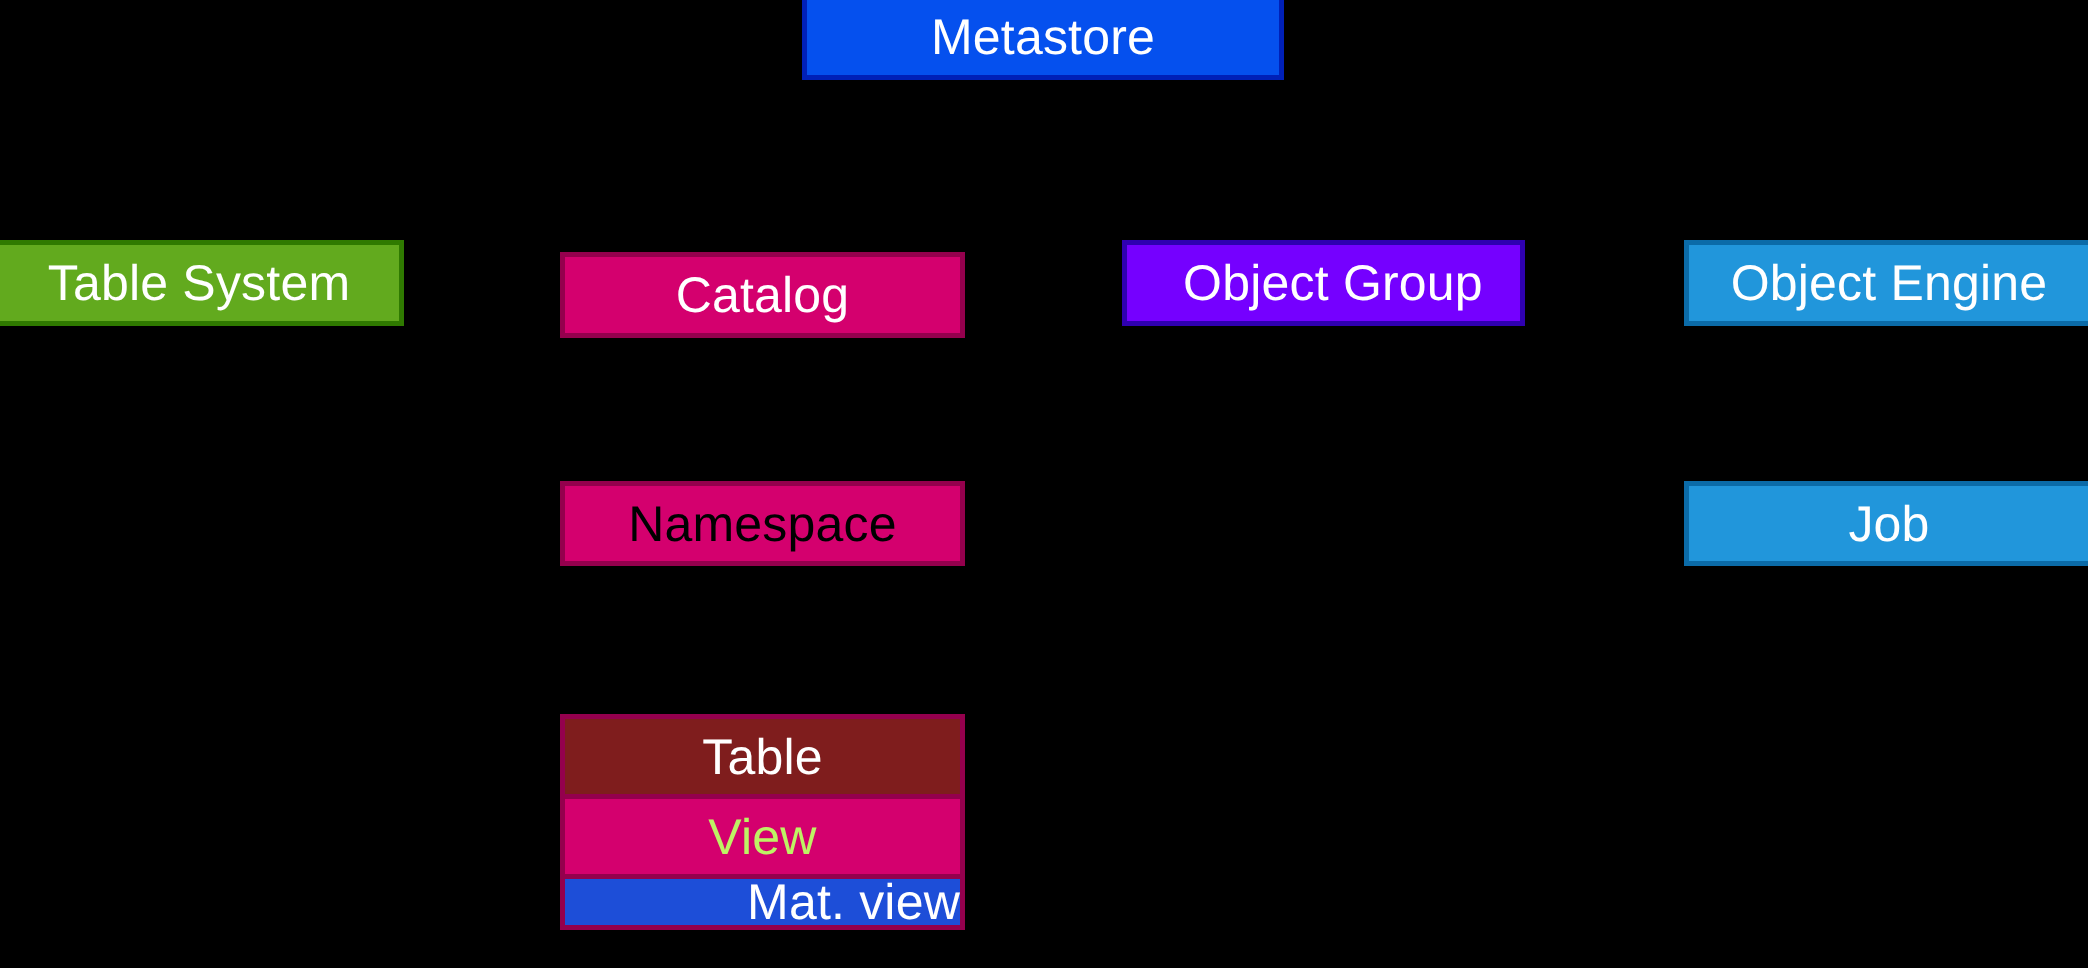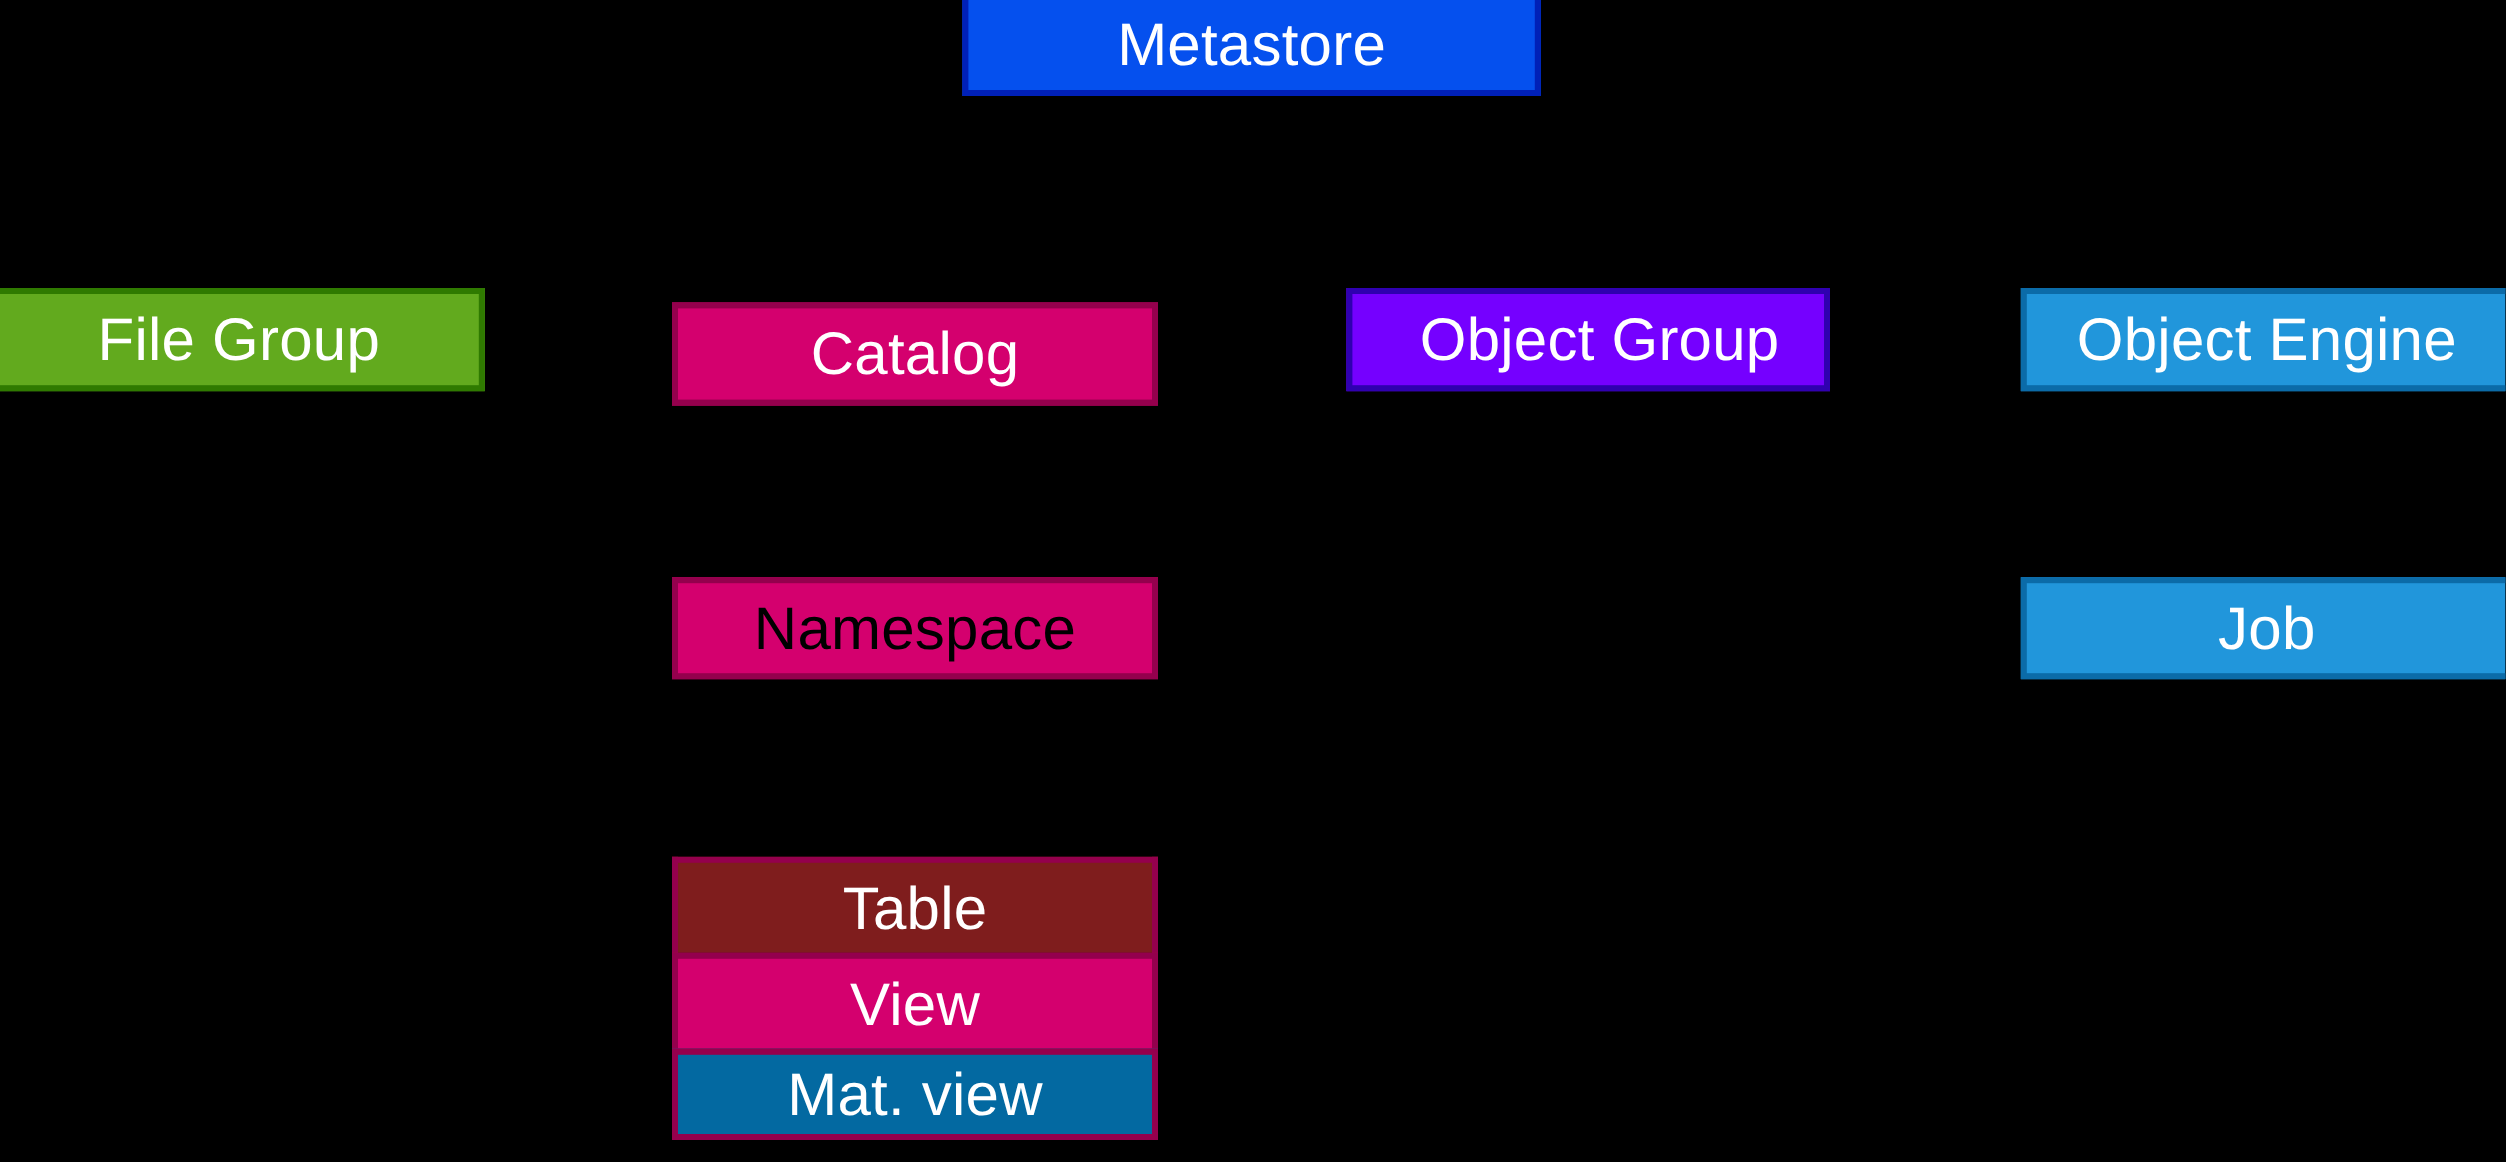--- a/index.html
+++ b/index.html
@@ -130,21 +130,21 @@
       <path d="M 1889 326 L 1889 479"></path>
       <polygon class="arrowhead" points="1889,487 1883,473 1895,473"></polygon>
     </g>
   </svg>
 
   <div class="node metastore" style="left: 802px; top: -6px; width: 482px; height: 86px; background: rgb(5, 80, 238); border-color: rgb(0, 32, 184); color: rgb(255, 255, 255);">
     <span>Metastore</span>
   </div>
 
   <div class="node filesystem" style="left: -6px; top: 240px; width: 410px; height: 86px; background: rgb(98, 170, 30); border-color: rgb(47, 122, 0); color: rgb(255, 255, 255);">
-    <span>File Group</span>
+    <span>Table System</span>
   </div>
 
   <div class="node catalog" style="left: 560px; top: 252px; width: 405px; height: 86px; background: rgb(212, 0, 110); border-color: rgb(148, 0, 77); color: rgb(255, 255, 255);">
     <span>Catalog</span>
   </div>
 
   <div class="node objectgroup" style="left: 1122px; top: 240px; width: 403px; height: 86px; background: rgb(117, 0, 255); border-color: rgb(47, 0, 176); color: rgb(255, 255, 255);">
     <span>Object Group</span>
   </div>
 
@@ -157,21 +157,21 @@
   </div>
 
   <div class="node compute" style="left: 1684px; top: 481px; width: 410px; height: 85px; background: rgb(33, 150, 219); border-color: rgb(11, 107, 168); color: rgb(255, 255, 255);">
     <span>Job</span>
   </div>
 
   <div class="stack" id="table-stack" style="left: 560px; top: 714px; width: 405px;">
       <div class="node catalog" style="height: 80px; background: #7f1d1d; border-color: rgb(148, 0, 77); color: rgb(255, 255, 255);">
         <span>Table</span>
       </div>
-      <div class="node catalog" style="height: 80px; background: rgb(212, 0, 110); border-color: rgb(148, 0, 77); color: #ffffff;">
+      <div class="node catalog" style="height: 80px; background: rgb(212, 0, 110); border-color: rgb(148, 0, 77); color: #bef264;">
         <span>View</span>
       </div>
-      <div class="node catalog" style="height: 76px; background: #0369a1; border-color: rgb(148, 0, 77); color: rgb(255, 255, 255);">
+      <div class="node catalog" style="height: 56px; background: #1d4ed8; border-color: rgb(148, 0, 77); color: rgb(255, 255, 255); justify-content: flex-end;">
         <span>Mat. view</span>
       </div>
     </div>
 
 </div>
 
 </body></html>

